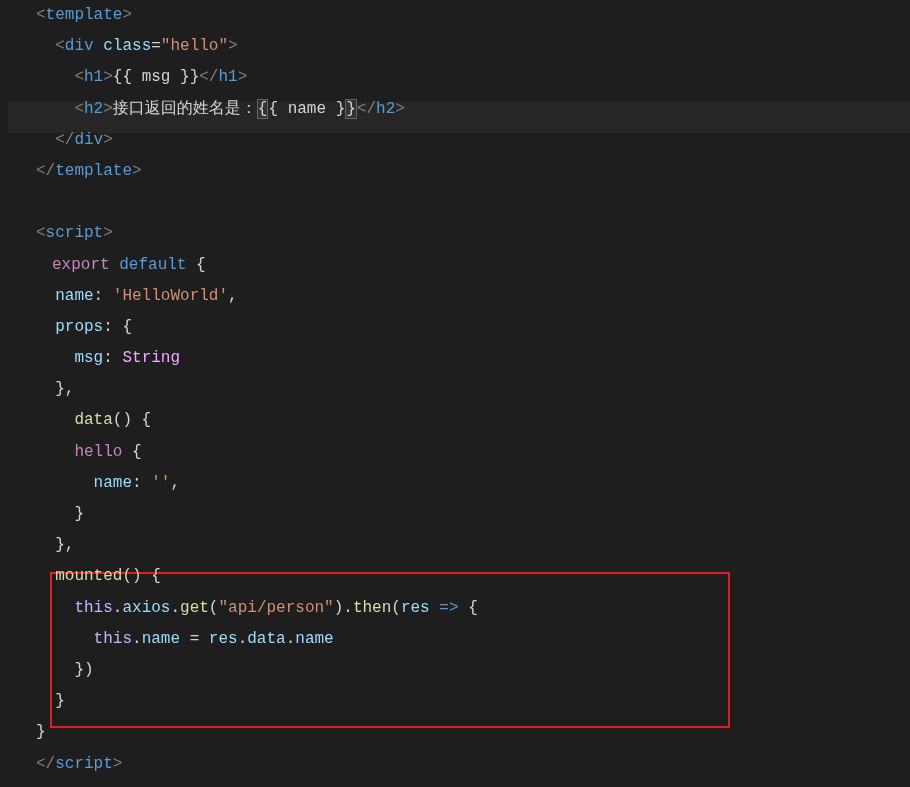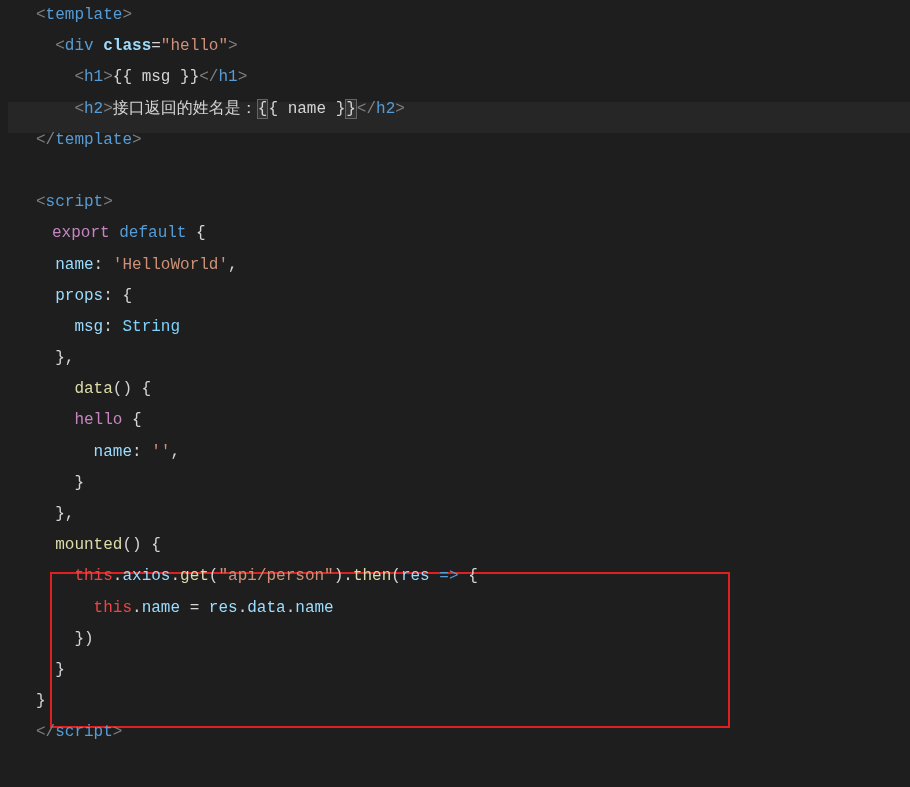--- a/index.html
+++ b/index.html
@@ -30,31 +30,31 @@
       padding-left: 28px;
       position: relative;
     }
     .code-line {
       white-space: pre;
       position: relative;
     }
     
     .tag-bracket { color: #808080; }
     .tag-name { color: #569cd6; }
-    .attr-name { color: #9cdcfe; font-weight: bold; }
+    .attr-name { color: #9cdcfe; }
     .attr-value { color: #ce9178; }
     .text-content { color: #d4d4d4; }
     .interpolation { color: #d4d4d4; }
     .keyword-export { color: #c586c0; margin-left: 16px; }
     .keyword-default { color: #569cd6; }
     .keyword-return { color: #c586c0; }
-    .keyword-this { color: #ef4444; }
+    .keyword-this { color: #c4b5fd; }
     .property { color: #9cdcfe; }
     .string { color: #ce9178; }
-    .type { color: #7dd3fc; }
+    .type { color: #f0abfc; }
     .function-name { color: #dcdcaa; }
     .brace { color: #d4d4d4; }
     .punctuation { color: #d4d4d4; }
     .arrow { color: #569cd6; }
     .bracket-match {
       border: 1px solid #646464;
       background-color: rgba(100, 100, 100, 0.2);
     }
     .highlight-box {
       position: absolute;
@@ -90,20 +90,21 @@
     <div class="code-content">
 
       <div class="code-line"><span class="tag-bracket">&lt;</span><span class="tag-name">template</span><span class="tag-bracket">&gt;</span></div>
 
       <div class="code-line">  <span class="tag-bracket">&lt;</span><span class="tag-name">div</span> <span class="attr-name">class</span><span class="punctuation">=</span><span class="attr-value">"hello"</span><span class="tag-bracket">&gt;</span></div>
 
       <div class="code-line">    <span class="tag-bracket">&lt;</span><span class="tag-name">h1</span><span class="tag-bracket">&gt;</span><span class="interpolation">{{ msg }}</span><span class="tag-bracket">&lt;/</span><span class="tag-name">h1</span><span class="tag-bracket">&gt;</span></div>
 
       <div class="code-line">    <span class="tag-bracket">&lt;</span><span class="tag-name">h2</span><span class="tag-bracket">&gt;</span><span class="text-content">接口返回的姓名是：</span><span class="bracket-match">{</span><span class="interpolation">{ name }</span><span class="bracket-match">}</span><span class="tag-bracket">&lt;/</span><span class="tag-name">h2</span><span class="tag-bracket">&gt;</span></div>
 
+      <div class="code-line">  <span class="tag-bracket">&lt;/</span><span class="tag-name">div</span><span class="tag-bracket">&gt;</span></div>
 
       <div class="code-line"><span class="tag-bracket">&lt;/</span><span class="tag-name">template</span><span class="tag-bracket">&gt;</span></div>
 
       <div class="code-line"> </div>
 
       <div class="code-line"><span class="tag-bracket">&lt;</span><span class="tag-name">script</span><span class="tag-bracket">&gt;</span></div>
 
       <div class="code-line"><span class="keyword-export">export</span> <span class="keyword-default">default</span><span class="brace"> {</span></div>
 
       <div class="code-line">  <span class="property">name</span><span class="punctuation">: </span><span class="string">'HelloWorld'</span><span class="punctuation">,</span></div>

